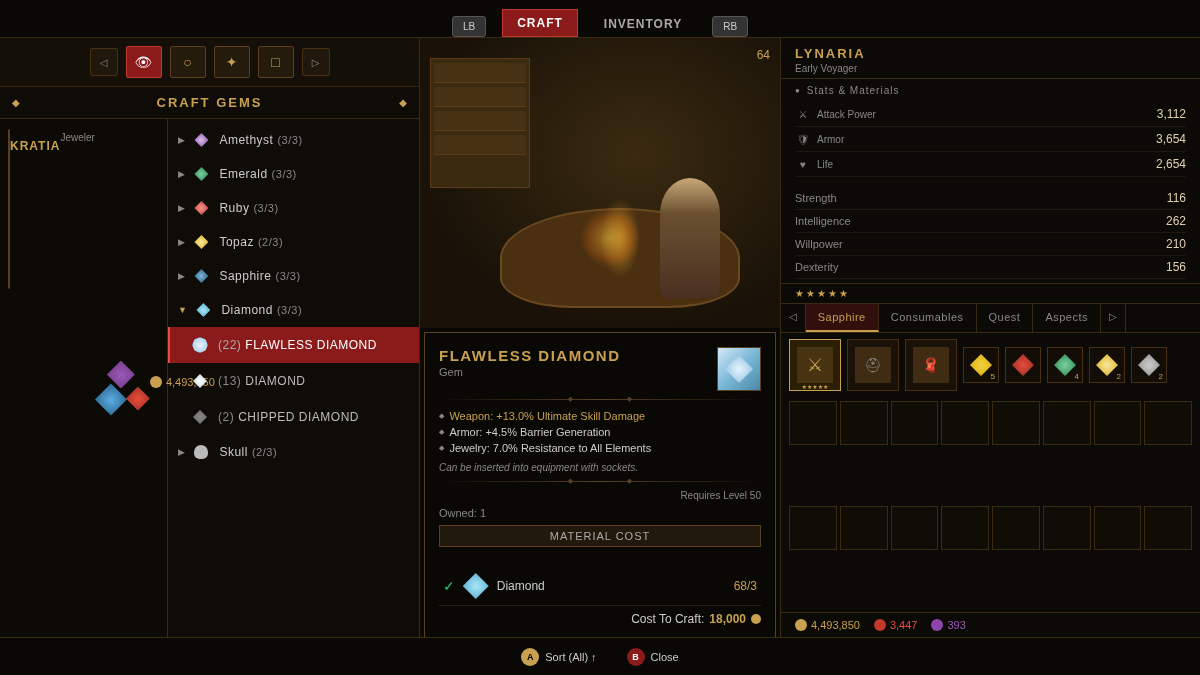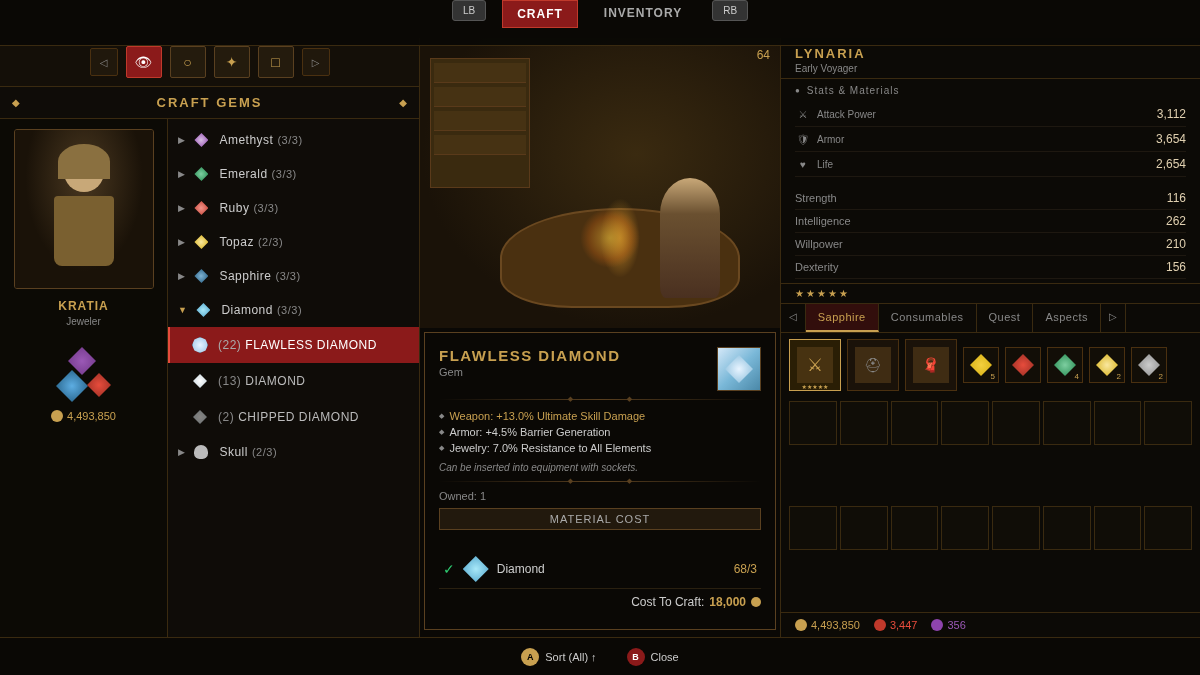--- a/index.html
+++ b/index.html
@@ -11,24 +11,24 @@
       font-family: 'Segoe UI', Arial, sans-serif;
       position: relative;
     }
 
     
     .top-nav {
       position: absolute;
       top: 0;
       left: 0;
       right: 0;
-      height: 46px;
+      height: 38px;
       background: rgba(10,8,5,0.95);
       display: flex;
-      align-items: flex-start;
+      align-items: flex-end;
       justify-content: center;
       gap: 12px;
       z-index: 100;
       border-bottom: 1px solid #3a2a10;
     }
     .nav-btn {
       padding: 6px 14px;
       color: #aaa;
       font-size: 12px;
       letter-spacing: 1px;
@@ -167,22 +167,20 @@
     
     .left-content {
       display: flex;
       flex: 1;
       overflow: hidden;
     }
     .npc-section {
       width: 168px;
       min-width: 168px;
       display: flex;
-      flex-direction: column;
-      align-items: center;
       padding: 10px 8px;
       border-right: 1px solid #3a2a10;
       background: rgba(12,10,6,0.9);
     }
     .npc-portrait {
       width: 140px;
       height: 160px;
       background: linear-gradient(180deg, #2a1f0a 0%, #1a1208 100%);
       border: 1px solid #5a4020;
       border-radius: 3px;
@@ -1013,20 +1011,21 @@
         </li>
         <li>
           <span>Jewelry: 7.0% Resistance to All Elements</span>
         </li>
       </ul>
 
       <div class="detail-flavor">Can be inserted into equipment with sockets.</div>
 
       <div class="detail-divider"></div>
 
+      <div class="detail-level">Requires Level 50</div>
       <div class="detail-owned">Owned: 1</div>
 
       <div class="material-cost-header">MATERIAL COST</div>
 
       <div class="material-row">
         <div class="material-info">
           <span style="color:#2ecc71; font-size:14px;">✓</span>
           <div class="material-icon"></div>
           <span class="material-name">Diamond</span>
         </div>
@@ -1188,21 +1187,21 @@
     <div class="currency-item">
       <div class="currency-icon currency-gold"></div>
       <span>4,493,850</span>
     </div>
     <div class="currency-item">
       <div class="currency-icon currency-red"></div>
       <span style="color:#e74c3c;">3,447</span>
     </div>
     <div class="currency-item">
       <div class="currency-icon currency-purple"></div>
-      <span style="color:#9b59b6;">356</span>
+      <span style="color:#9b59b6;">393</span>
     </div>
   </div>
 </div>
 
 <div class="bottom-bar">
   <div class="bottom-action">
     <div class="btn-circle" style="background:#c8a050; color:#000;">A</div>
     <span>Sort (All) ↑</span>
   </div>
   <div class="bottom-action">

